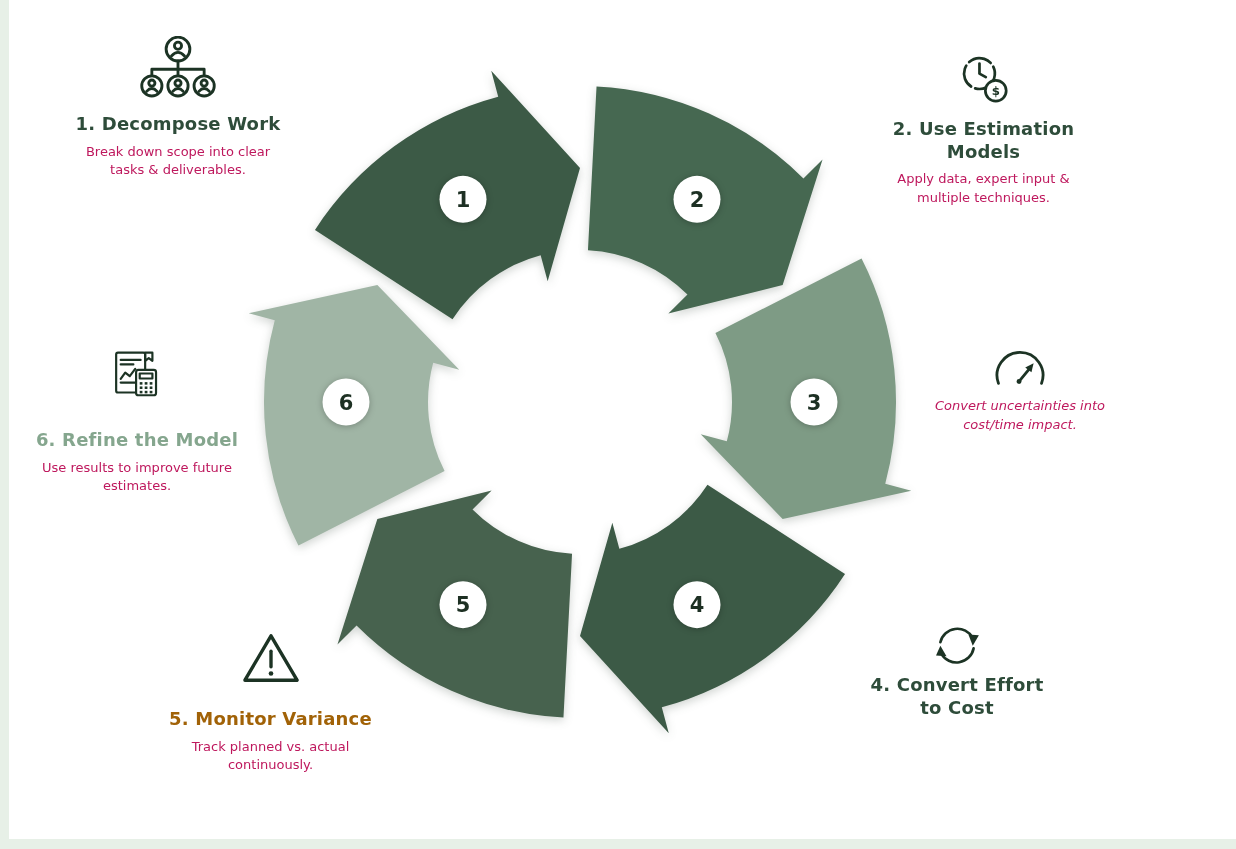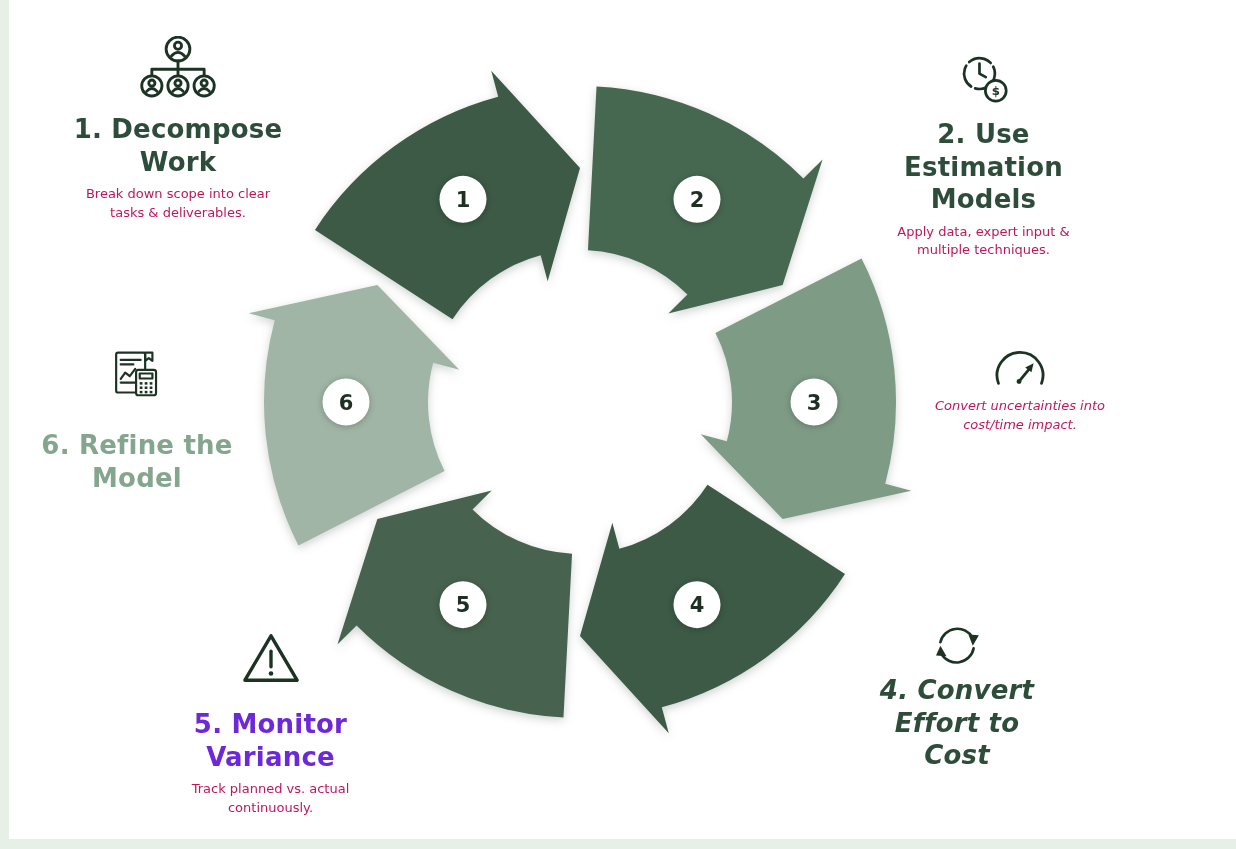--- a/index.html
+++ b/index.html
@@ -17,21 +17,21 @@
   #cycle-svg path.seg   { filter: drop-shadow(0 3px 5px rgba(35,55,42,.22)); }
   #cycle-svg circle.numc{ filter: drop-shadow(0 1px 3px rgba(0,0,0,.25)); }
   #cycle-svg text.num   { font: 700 21px "DejaVu Sans", sans-serif; }
 
   .step { position: absolute; text-align: center; }
   .step-icon { display: flex; justify-content: center; }
   .step-icon svg { stroke: var(--icon-color, #1c3324); fill: none; stroke-linecap: round; stroke-linejoin: round; }
   .step-icon svg .fill  { fill: var(--icon-color, #1c3324); stroke: none; }
   .step-icon svg .white { fill: #ffffff; }
   .step-icon svg text   { stroke: none; fill: var(--icon-color, #1c3324); font: 700 13px "DejaVu Sans", sans-serif; }
-  .step-title { margin: 0 0 7px; font-size: 26px; font-weight: 700; letter-spacing: .2px; line-height: 1.25; }
+  .step-title { margin: 0 0 7px; font-size: 18px; font-weight: 700; letter-spacing: .2px; line-height: 1.25; }
   .step-desc  { margin: 0 auto; font-size: 13px; line-height: 1.45; color: #be185d; }
 </style>
 </head>
 <body>
 
 <div class="page">
   <div class="edge-left"></div>
   <div class="edge-bottom"></div>
 
   <svg id="cycle-svg" width="1236" height="849">
@@ -104,32 +104,32 @@
 
   <div class="step" style="left:862px; top:622px; width:190px;">
     <div class="step-icon" style="margin-bottom:8px;">
       <svg width="56" height="44" viewBox="0 0 64 50" stroke-width="3">
         <path d="M 13 23 A 20 20 0 0 1 50 18"></path>
         <path class="fill" d="M 45 14 L 57 15 L 50 27 Z"></path>
         <path d="M 51 30 A 20 20 0 0 1 14 36"></path>
         <path class="fill" d="M 8 38 L 20 39 L 13 27 Z"></path>
       </svg>
     </div>
-    <h2 class="step-title" style="color: rgb(46, 76, 58); font-style: italic;">4. Convert Effort to Cost</h2>
+    <h2 class="step-title" style="color: rgb(46, 76, 58);">4. Convert Effort to Cost</h2>
   </div>
 
   <div class="step" style="left:158px; top:630px; width:225px;">
     <div class="step-icon" style="margin-bottom:22px;">
       <svg width="62" height="56" viewBox="0 0 64 58" stroke-width="3.5">
         <path d="M 32 6 L 59 52 L 5 52 Z"></path>
         <path d="M 32 22 L 32 38"></path>
         <circle class="fill" cx="32" cy="45" r="2.4"></circle>
       </svg>
     </div>
-    <h2 class="step-title" style="color: #6d28d9;">5. Monitor Variance</h2>
+    <h2 class="step-title" style="color: #a16207;">5. Monitor Variance</h2>
     <p class="step-desc" style="max-width:175px;">Track planned vs. actual continuously.</p>
   </div>
 
   <div class="step" style="left:28px; top:346px; width:218px;">
     <div class="step-icon" style="margin-bottom:16px;">
       <svg width="58" height="55" viewBox="0 0 64 60" stroke-width="2.4">
         <rect x="9" y="7" width="32" height="44" rx="2"></rect>
         <path d="M 41 7 L 49 7 L 49 16 L 45 13 L 41 16 Z"></path>
         <path d="M 14 15 L 36 15 M 14 20 L 28 20"></path>
         <polyline points="14,36 19,29 24,33 30,25"></polyline>
@@ -141,14 +141,15 @@
         <rect class="fill" x="46" y="39.5" width="3" height="2.8"></rect>
         <rect class="fill" x="35" y="44.3" width="3" height="2.8"></rect>
         <rect class="fill" x="40.5" y="44.3" width="3" height="2.8"></rect>
         <rect class="fill" x="46" y="44.3" width="3" height="2.8"></rect>
         <rect class="fill" x="35" y="49.1" width="3" height="2.8"></rect>
         <rect class="fill" x="40.5" y="49.1" width="3" height="2.8"></rect>
         <rect class="fill" x="46" y="49.1" width="3" height="2.8"></rect>
       </svg>
     </div>
     <h2 class="step-title" style="color: rgb(133, 166, 142); margin-top: 28px;">6. Refine the Model</h2>
+    <p class="step-desc" style="max-width:200px;">Use results to improve future estimates.</p>
   </div>
 </div>
 
 </body></html>

